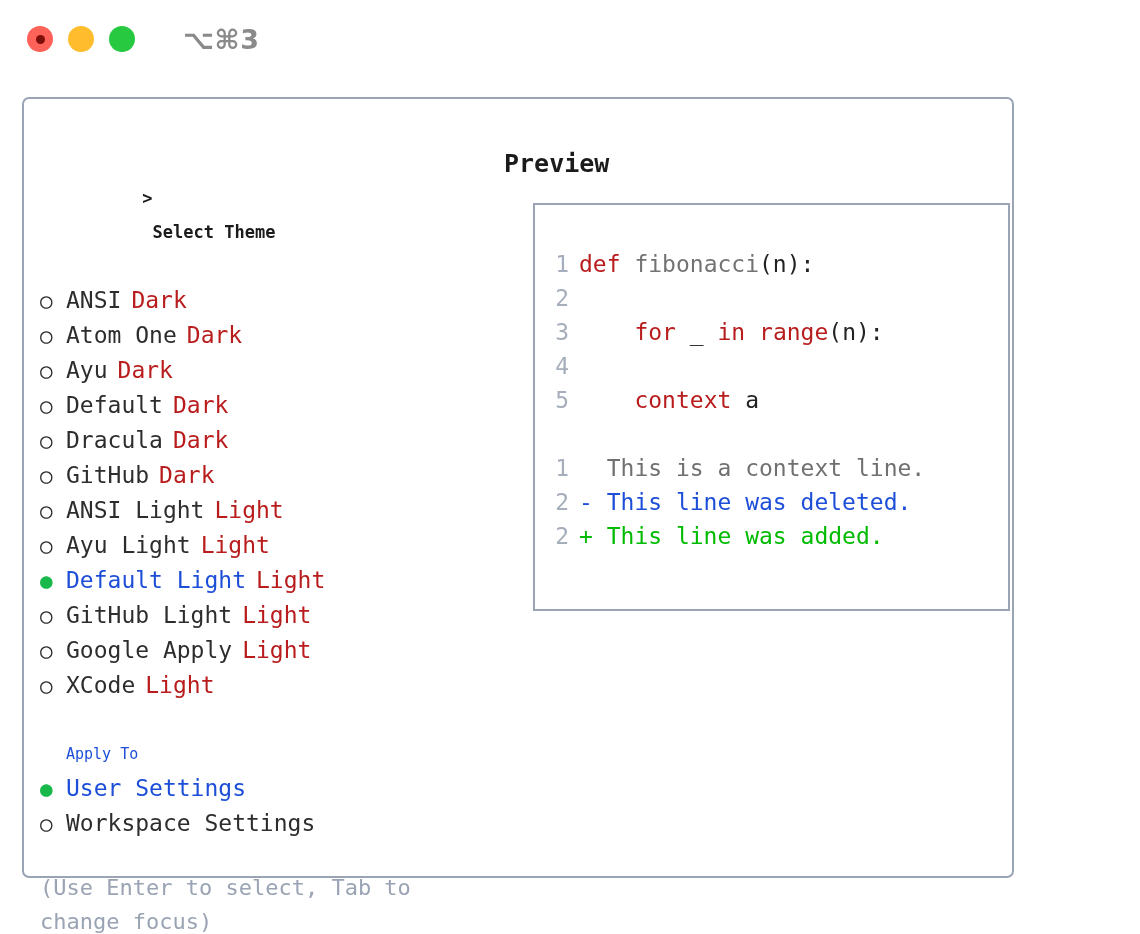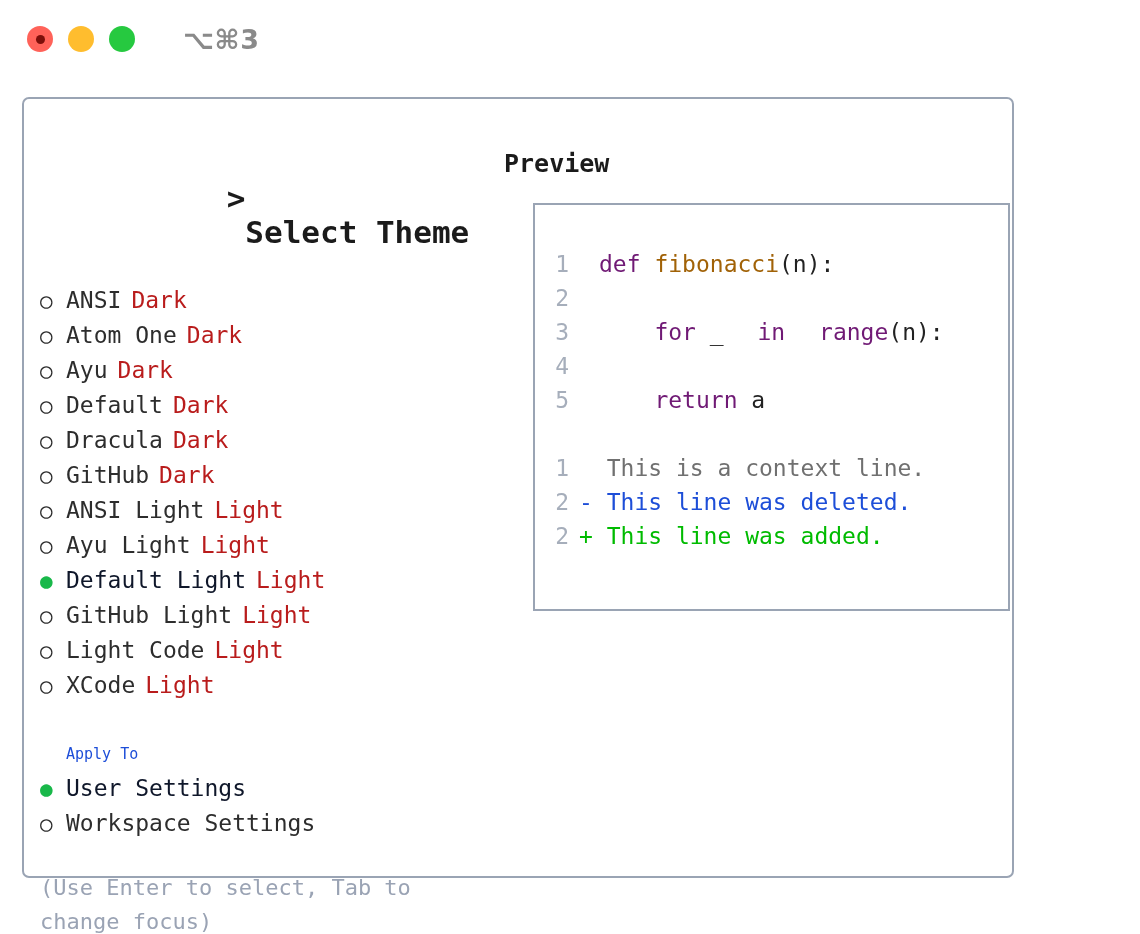--- a/index.html
+++ b/index.html
@@ -98,21 +98,21 @@
   }
   .col-right {
     flex: 1;
     padding: 48px 0 0 0;
     box-sizing: border-box;
   }
 
   
   .section-title {
     font-family: "DejaVu Sans Mono", monospace;
-    font-size: 31px;
+    font-size: 17px;
     font-weight: 700;
     color: #1b1b1b;
     line-height: 34px;
     white-space: pre;
   }
   .section-title .caret { display: inline; }
 
   .opt {
     display: flex;
     align-items: baseline;
@@ -122,21 +122,21 @@
     white-space: pre;
   }
   .opt .marker {
     display: inline-block;
     width: 26px;
     flex: 0 0 26px;
     font-size: 21px;
     color: #2d2d2d;
   }
   .opt.selected .marker { color: #19b84a; }
-  .opt.selected .opt-label { color: #0f172a; }
+  .opt.selected .opt-label { color: #1d4ed8; }
   .opt-label { color: #2d2d2d; text-align: right; }
   .opt-tag {
     color: #b91c1c;
     margin-left: 10px;
   }
 
   .spacer-lg { height: 34px; }
   .spacer-md { height: 30px; }
 
   .apply-title {
@@ -183,22 +183,22 @@
   .ln {
     display: inline-block;
     width: 44px;
     flex: 0 0 44px;
     text-align: right;
     color: #a6aebb;
     padding-right: 10px;
     box-sizing: border-box;
   }
   .code-text { color: #222222; }
-  .kw  { color: #701a75; margin-left: 20px; }
-  .fn  { color: #a16207; }
+  .kw  { color: #b91c1c; }
+  .fn  { color: #737373; }
   .ctx { color: #707070; }
   .del { color: #1d4ed8; }
   .add { color: #00bb00; }
   .code-gap { height: 34px; }
 </style>
 </head>
 <body>
 
 <div class="window">
 
@@ -225,21 +225,21 @@
             <div class="opt"><span class="marker">○</span><span class="opt-label">ANSI</span><span class="opt-tag">Dark</span></div>
             <div class="opt"><span class="marker">○</span><span class="opt-label">Atom One</span><span class="opt-tag">Dark</span></div>
             <div class="opt"><span class="marker">○</span><span class="opt-label">Ayu</span><span class="opt-tag">Dark</span></div>
             <div class="opt"><span class="marker">○</span><span class="opt-label">Default</span><span class="opt-tag">Dark</span></div>
             <div class="opt"><span class="marker">○</span><span class="opt-label">Dracula</span><span class="opt-tag">Dark</span></div>
             <div class="opt"><span class="marker">○</span><span class="opt-label">GitHub</span><span class="opt-tag">Dark</span></div>
             <div class="opt"><span class="marker">○</span><span class="opt-label">ANSI Light</span><span class="opt-tag">Light</span></div>
             <div class="opt"><span class="marker">○</span><span class="opt-label">Ayu Light</span><span class="opt-tag">Light</span></div>
             <div class="opt selected"><span class="marker">●</span><span class="opt-label">Default Light</span><span class="opt-tag">Light</span></div>
             <div class="opt"><span class="marker">○</span><span class="opt-label">GitHub Light</span><span class="opt-tag">Light</span></div>
-            <div class="opt"><span class="marker">○</span><span class="opt-label">Light Code</span><span class="opt-tag">Light</span></div>
+            <div class="opt"><span class="marker">○</span><span class="opt-label">Google Apply</span><span class="opt-tag">Light</span></div>
             <div class="opt"><span class="marker">○</span><span class="opt-label">XCode</span><span class="opt-tag">Light</span></div>
           </div>
 
         <div class="spacer-lg"></div>
 
         <div class="apply-title">Apply To</div>
 
         <div id="apply-list">
             <div class="opt selected"><span class="marker">●</span><span class="opt-label">User Settings</span></div>
             <div class="opt"><span class="marker">○</span><span class="opt-label">Workspace Settings</span></div>
@@ -252,21 +252,21 @@
 
       <div class="col-right">
         <div class="preview-title">Preview</div>
 
         <div class="preview-box">
           <div id="code-block">
               <div class="code-line"><span class="ln">1</span><span class="code-text"><span class="kw">def </span><span class="fn">fibonacci</span><span>(n):</span></span></div>
               <div class="code-line"><span class="ln">2</span></div>
               <div class="code-line"><span class="ln">3</span><span class="code-text"><span>    </span><span class="kw">for</span><span> _ </span><span class="kw">in</span><span> </span><span class="kw">range</span><span>(n):</span></span></div>
               <div class="code-line"><span class="ln">4</span></div>
-              <div class="code-line"><span class="ln">5</span><span class="code-text"><span>    </span><span class="kw">return</span><span> a</span></span></div>
+              <div class="code-line"><span class="ln">5</span><span class="code-text"><span>    </span><span class="kw">context</span><span> a</span></span></div>
             </div>
           <div class="code-gap"></div>
           <div id="diff-block">
               <div class="code-line"><span class="ln">1</span><span class="code-text"><span class="ctx">  This is a context line.</span></span></div>
               <div class="code-line"><span class="ln">2</span><span class="code-text"><span class="del">- This line was deleted.</span></span></div>
               <div class="code-line"><span class="ln">2</span><span class="code-text"><span class="add">+ This line was added.</span></span></div>
             </div>
         </div>
       </div>
 

